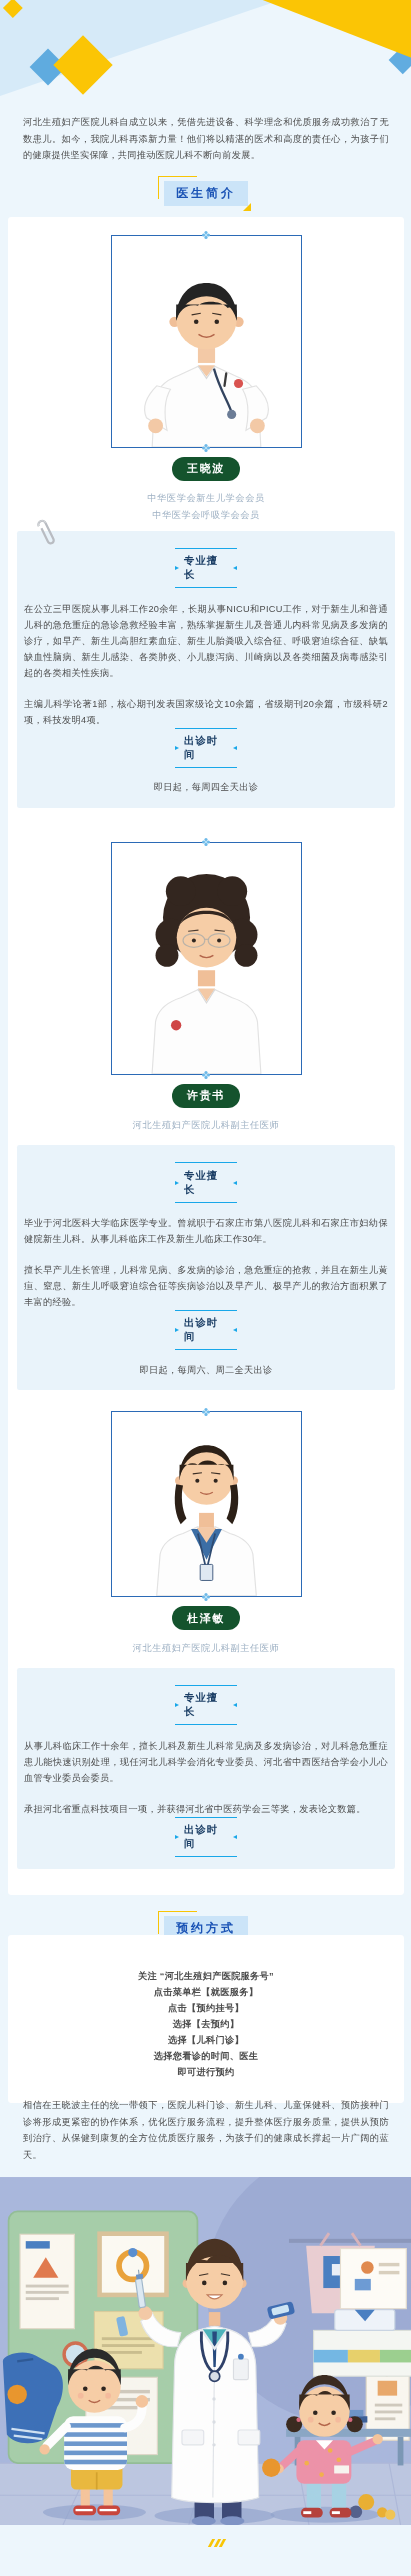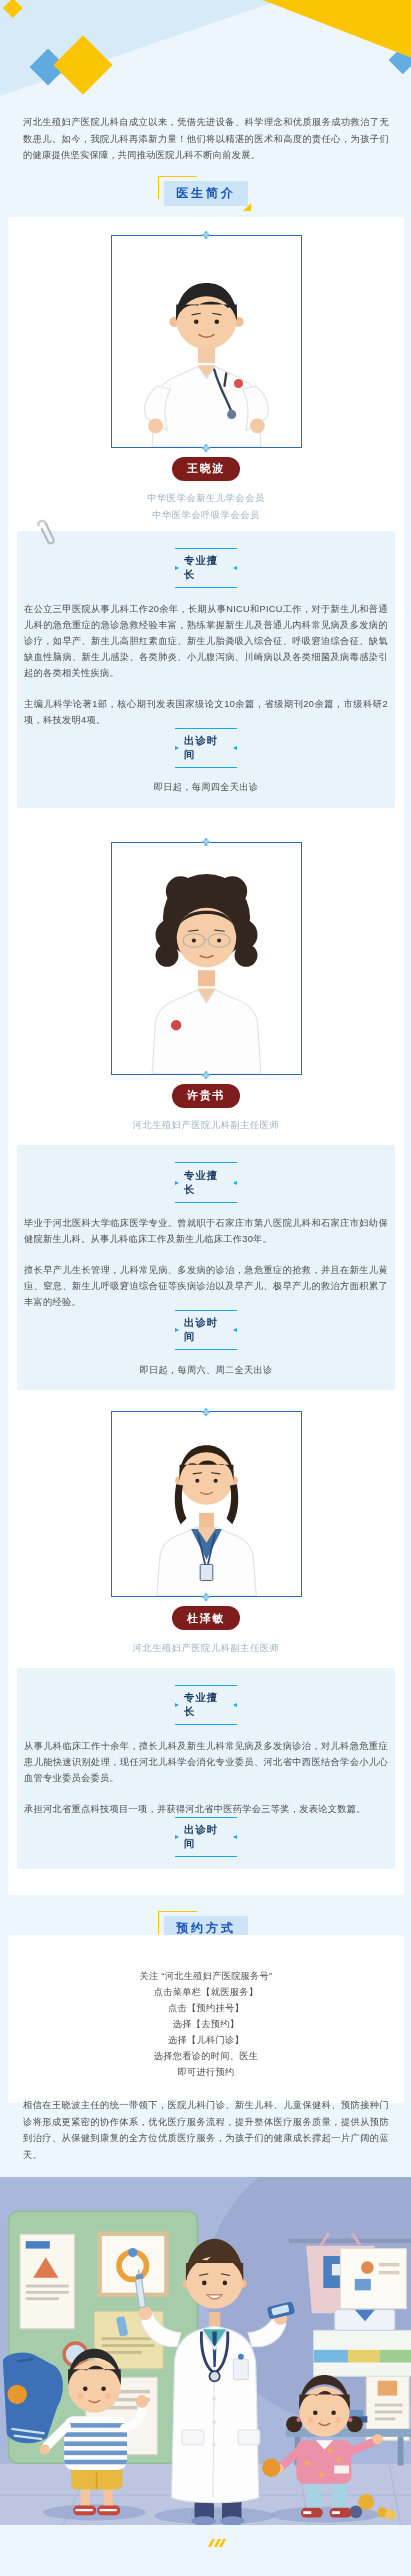--- a/index.html
+++ b/index.html
@@ -35,33 +35,33 @@
   .badge-inner{position:relative;background:#cbe4f8;padding:4px 12.6px;
       font-size:12px;font-weight:bold;color:#1a53b5;letter-spacing:2.9px;}
   .badge-inner::before{content:"";position:absolute;left:-5.7px;top:-5.1px;width:38px;height:22px;
       border-top:1.7px solid #f9c505;border-left:1.7px solid #f9c505;}
   .badge-inner::after{content:"";position:absolute;right:-2.9px;bottom:-5.1px;width:0;height:0;
       border-right:8.6px solid #f9c505;border-top:8.6px solid transparent;}
 
   
   .card{position:absolute;left:8px;width:396px;background:#ffffff;border-radius:3.4px;}
   .card1{top:217px;min-height:1678px;}
-  .card2{top:1935px;min-height:153px;}
+  .card2{top:1935px;min-height:153px;font-weight:bold;}
 
   
   .photo-frame{position:relative;width:189px;margin:18px auto 0;
       border:1.1px solid #2b6ab6;background:#fff;}
   .photo-frame.gap-lg{margin-top:34px;}
   .photo-frame.gap-md{margin-top:21px;}
   .photo-frame svg{display:block;width:100%;height:100%;}
   .flower{position:absolute;left:50%;width:8px;height:8px;margin-left:-4px;}
   .flower.top{top:-4.6px;} .flower.bottom{bottom:-4.6px;}
 
   
-  .name-pill{width:fit-content;margin:8.6px auto 0;background:#7f1d1d;color:#fff;
+  .name-pill{width:fit-content;margin:8.6px auto 0;background:#14532d;color:#fff;
       font-size:11px;font-weight:bold;letter-spacing:1.7px;padding:4.6px 15.4px;border-radius:12px;}
   .doc-titles{margin-top:9.7px;text-align:center;font-size:9.2px;line-height:16.6px;
       color:#9db0c3;letter-spacing:0.6px;}
 
   
   .panel{position:relative;margin:7.4px 9.2px 0;background:#e9f3fa;border-radius:2.3px;
       padding:17px 0 12.6px;}
   .panel.m20{margin-top:11.4px;}
   .panel p{margin:12.6px 6.9px 0;font-size:9.2px;line-height:16px;letter-spacing:0.3px;
       text-align:justify;color:#4c4c4c;}

